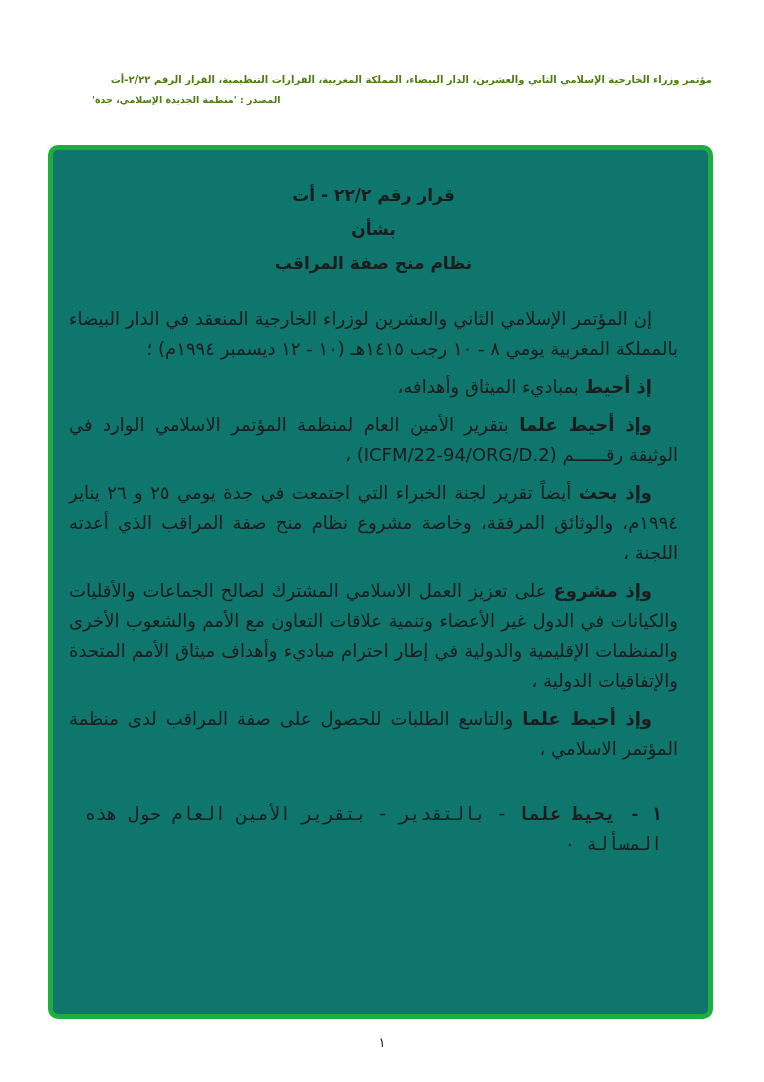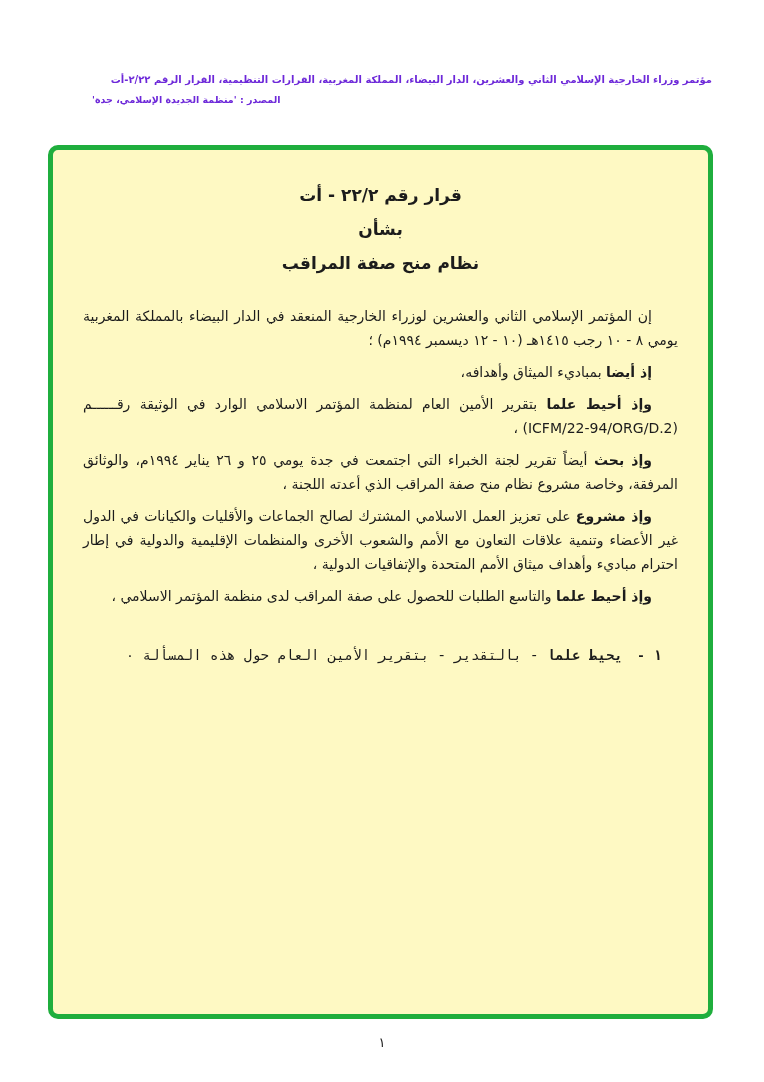--- a/index.html
+++ b/index.html
@@ -14,21 +14,21 @@
     overflow: hidden;
   }
   
   .header {
     position: absolute;
     top: 72px;
     left: 50px;
     right: 52px;
     direction: rtl;
     font-weight: bold;
-    color: #6d28d9;
+    color: #4d7c0f;
   }
   .header-line-1 {
     font-size: 10px;
     text-align: right;
     line-height: 15px;
   }
   .header-line-2 {
     font-size: 9.5px;
     text-align: left;
     padding-left: 42px;
@@ -36,38 +36,38 @@
   }
   
   .frame {
     position: absolute;
     top: 145px;
     left: 48px;
     width: 665px;
     height: 874px;
     border: 5px solid #1fae3d;
     border-radius: 10px;
-    padding: 34px 30px 0 30px;
+    padding: 34px 30px 0 16px;
     direction: rtl;
     overflow: hidden;
-    background: #fef9c3;
+    background: #0f766e;
   }
   .title-block {
     text-align: center;
     margin-bottom: 30px;
   }
   .title-line {
     font-size: 17px;
     font-weight: bold;
     margin-bottom: 12px;
     line-height: 22px;
   }
   .doc-body {
-    font-size: 14px;
-    line-height: 24px;
+    font-size: 18px;
+    line-height: 30px;
     text-align: justify;
   }
   .para {
     margin: 0 0 8px 0;
     text-indent: 26px;
   }
   .lead { font-weight: bold; }
   .resolution-item {
     margin-top: 36px;
     padding-right: 16px;
@@ -103,21 +103,21 @@
     <div class="title-block">
       <div class="title-line">قرار رقم ٢٢/٢ - أت</div>
       <div class="title-line">بشأن</div>
       <div class="title-line">نظام منح صفة المراقب</div>
     </div>
 
     <div class="doc-body">
 
       <p class="para"><span class="lead"></span><span>إن المؤتمر الإسلامي الثاني والعشرين لوزراء الخارجية المنعقد في الدار البيضاء بالمملكة المغربية يومي ٨ - ١٠ رجب ١٤١٥هـ (١٠ - ١٢ ديسمبر ١٩٩٤م) ؛</span></p>
 
-      <p class="para"><span class="lead">إذ أيضا</span><span> بمباديء الميثاق وأهدافه،</span></p>
+      <p class="para"><span class="lead">إذ أحيط</span><span> بمباديء الميثاق وأهدافه،</span></p>
 
 
       <p class="para"><span class="lead">وإذ أحيط علما</span><span> بتقرير الأمين العام لمنظمة المؤتمر الاسلامي الوارد في الوثيقة رقــــــم ‎(ICFM/22-94/ORG/D.2)‎ ،</span></p>
 
       <p class="para"><span class="lead">وإذ بحث</span><span> أيضاً تقرير لجنة الخبراء التي اجتمعت في جدة يومي ٢٥ و ٢٦ يناير ١٩٩٤م، والوثائق المرفقة، وخاصة مشروع نظام منح صفة المراقب الذي أعدته اللجنة ،</span></p>
 
 
       <p class="para"><span class="lead">وإذ مشروع</span><span> على تعزيز العمل الاسلامي المشترك لصالح الجماعات والأقليات والكيانات في الدول غير الأعضاء وتنمية علاقات التعاون مع الأمم والشعوب الأخرى والمنظمات الإقليمية والدولية في إطار احترام مباديء وأهداف ميثاق الأمم المتحدة والإتفاقيات الدولية ،</span></p>
 
       <p class="para"><span class="lead">وإذ أحيط علما</span><span> والتاسع الطلبات للحصول على صفة المراقب لدى منظمة المؤتمر الاسلامي ،</span></p>

